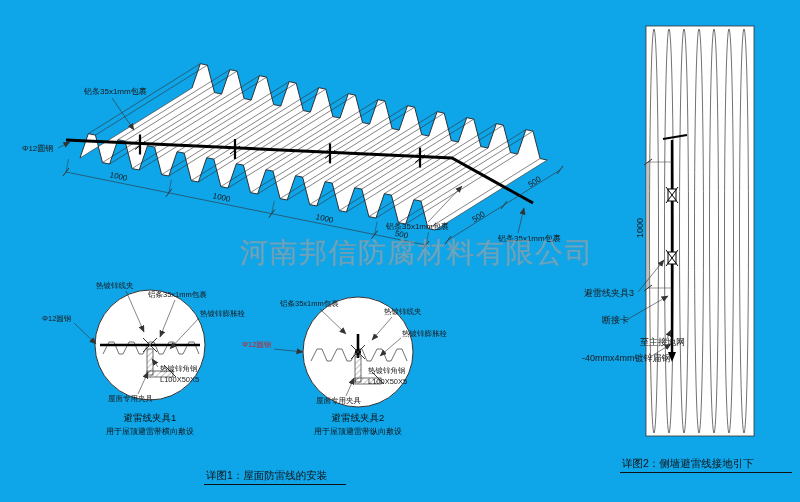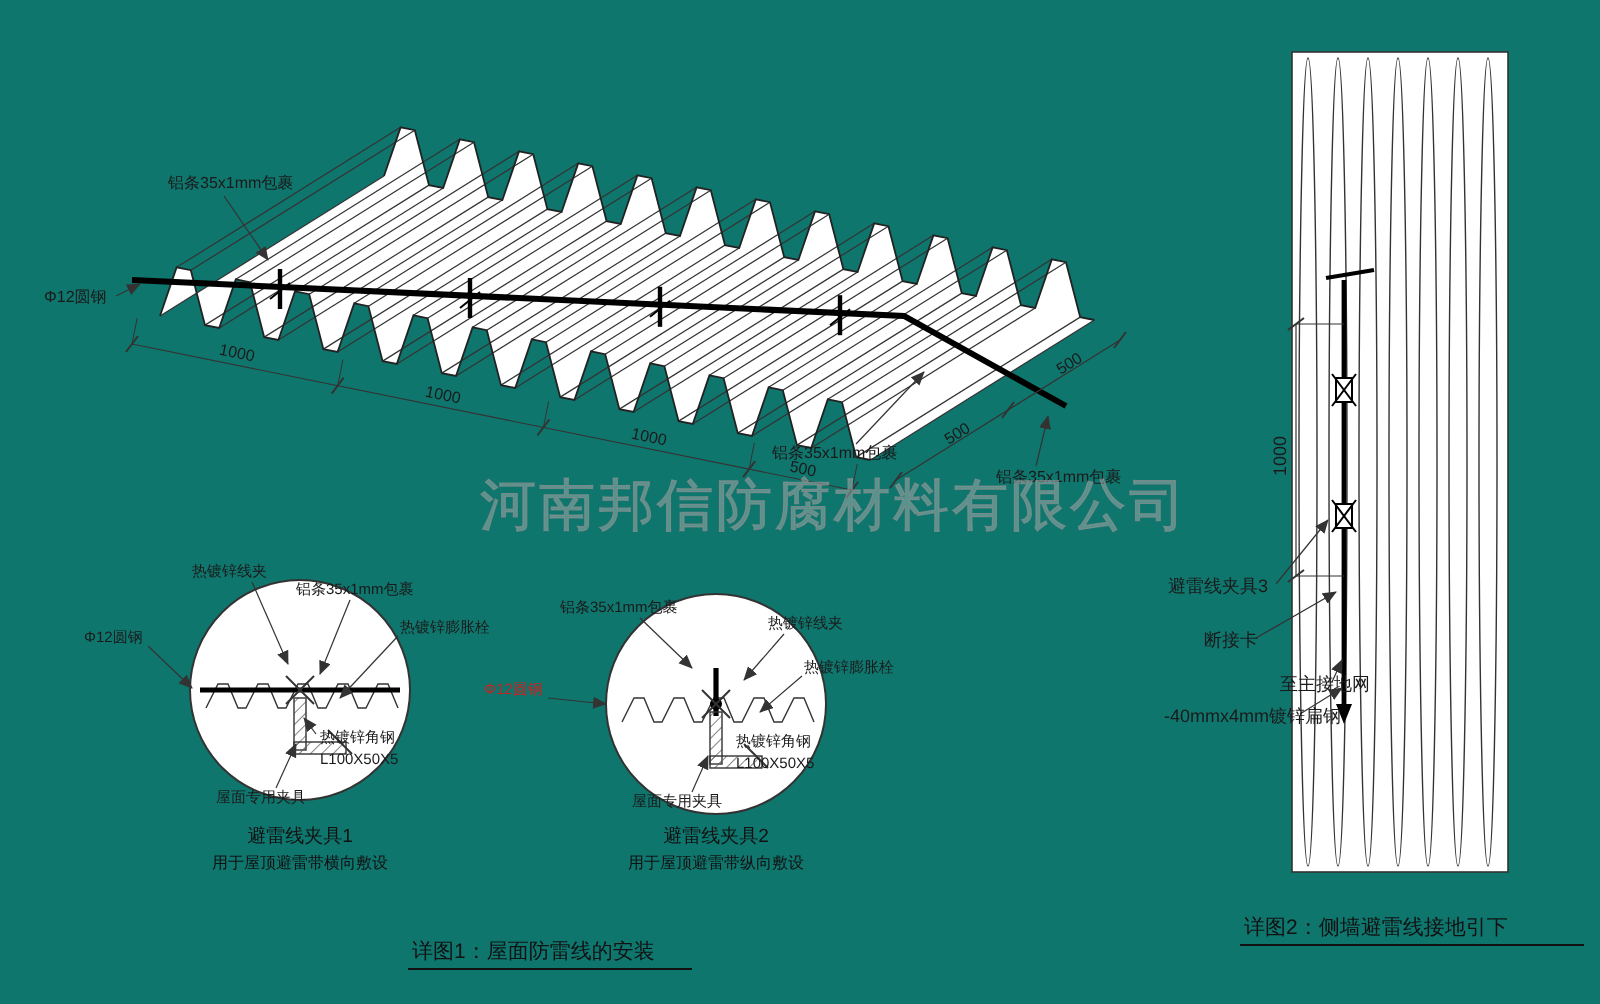--- a/index.html
+++ b/index.html
@@ -1,16 +1,16 @@
 <!DOCTYPE html>
 <html><head>
 <meta charset="utf-8">
 <style>
   html,body{margin:0;padding:0;background:#fff;}
-  .canvas{width:800px;height:502px;background:#0f766e;position:relative;overflow:hidden;}
+  .canvas{width:800px;height:502px;background:#0ea5e9;position:relative;overflow:hidden;}
   svg{display:block;font-family:"Liberation Sans","DejaVu Sans",sans-serif;}
   text{font-family:"Liberation Sans","DejaVu Sans",sans-serif;}
 </style>
 </head>
 <body>
 
 <div class="canvas">
   <svg id="scene" width="800" height="502" viewBox="0 0 800 502">
     <defs>
       <pattern id="hatch" width="4" height="4" patternUnits="userSpaceOnUse" patternTransform="rotate(45)">

